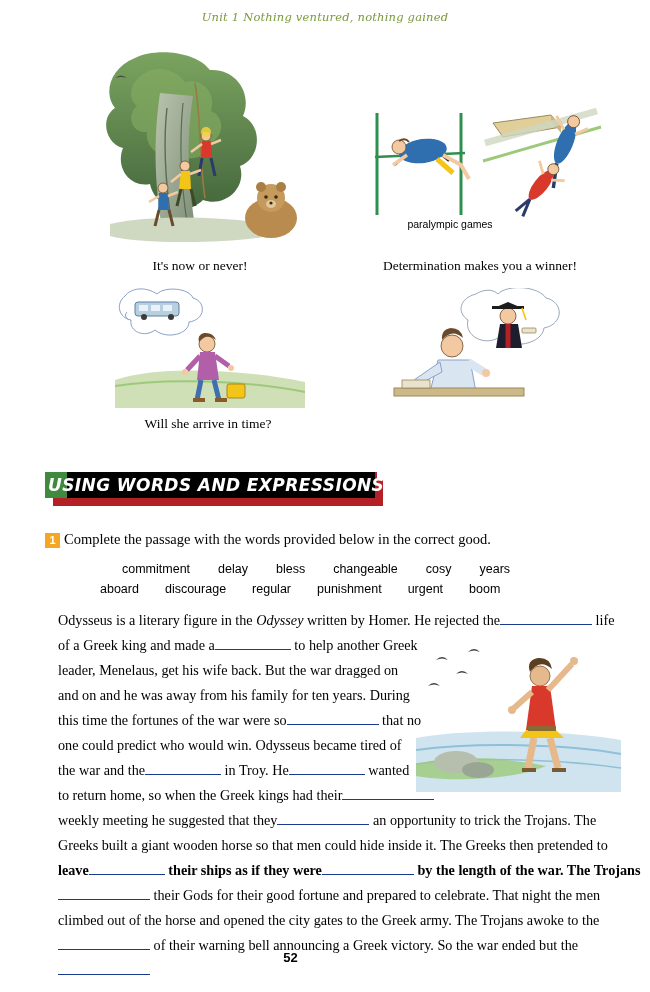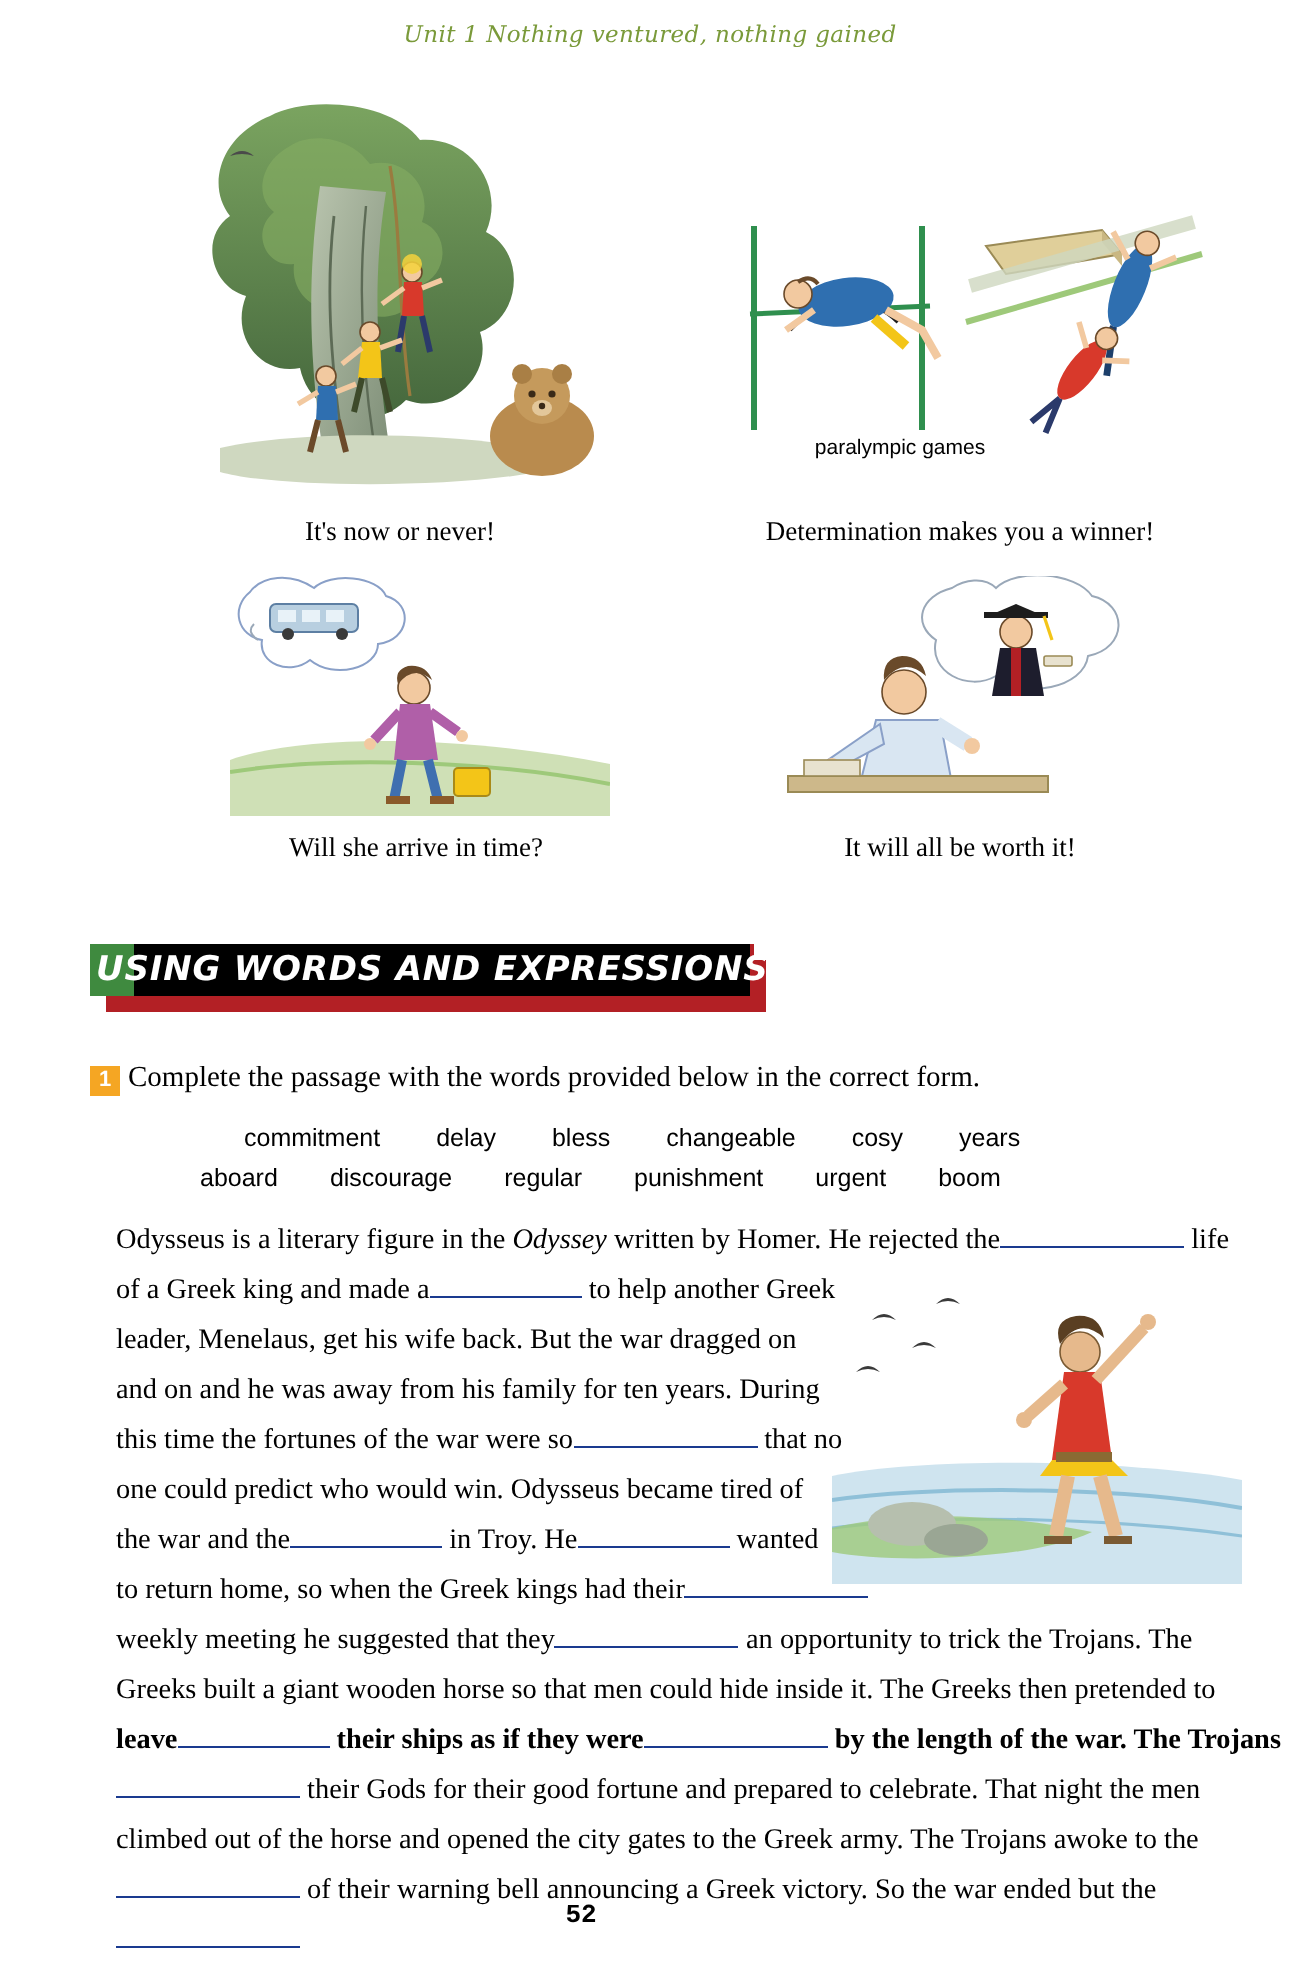--- a/index.html
+++ b/index.html
@@ -205,21 +205,21 @@
     white-space: nowrap;
   }
 
   
   .page-number {
     position: absolute;
     left: 0;
     top: 950px;
     width: 581px;
     text-align: center;
-    font-family: Liberation Mono, monospace;
+    font-family: Liberation Sans, sans-serif;
     font-weight: bold;
     font-size: 13px;
   }
 </style>
 </head>
 <body>
 
 <div class="page">
 
   <div class="running-head">Unit 1 Nothing ventured, nothing gained</div>
@@ -376,34 +376,33 @@
         <path d="M58 72 L50 104 L96 104 L90 72 Z" fill="#d9e6f2" stroke="#8aa0c8" stroke-width="1"></path>
         <path d="M60 74 L34 92 L36 98 L62 84 Z" fill="#d9e6f2" stroke="#8aa0c8" stroke-width="1"></path>
         <path d="M88 74 L104 84" stroke="#d9e6f2" stroke-width="8"></path>
         <circle cx="36" cy="95" r="4" fill="#f2c9a0"></circle>
         <circle cx="106" cy="85" r="4" fill="#f2c9a0"></circle>
       </g>
 
       <rect x="14" y="100" width="130" height="8" fill="#cdb88a" stroke="#9a8a55" stroke-width="1"></rect>
       <rect x="22" y="92" width="28" height="8" fill="#e8e2cf" stroke="#9a8a55" stroke-width="0.8"></rect>
     </svg>
-    <div class="cap cap4">It will all be worth it!</div>
 
   </div>
 
   <div class="banner">
     <div class="banner-shadow"></div>
     <div class="banner-main">
       <div class="banner-green"></div>
     </div>
     <div class="banner-text">USING WORDS AND EXPRESSIONS</div>
   </div>
 
   <div class="ex-number">1</div>
-  <div class="ex-instruction">Complete the passage with the words provided below in the correct form.</div>
+  <div class="ex-instruction">Complete the passage with the words provided below in the correct good.</div>
 
   <div class="wordbank">
     <div class="wb-row row1">
       <span class="wb-word">commitment</span>
       <span class="wb-gap" style="width:28px"></span>
       <span class="wb-word">delay</span>
       <span class="wb-gap" style="width:28px"></span>
       <span class="wb-word">bless</span>
       <span class="wb-gap" style="width:28px"></span>
       <span class="wb-word">changeable</span>

